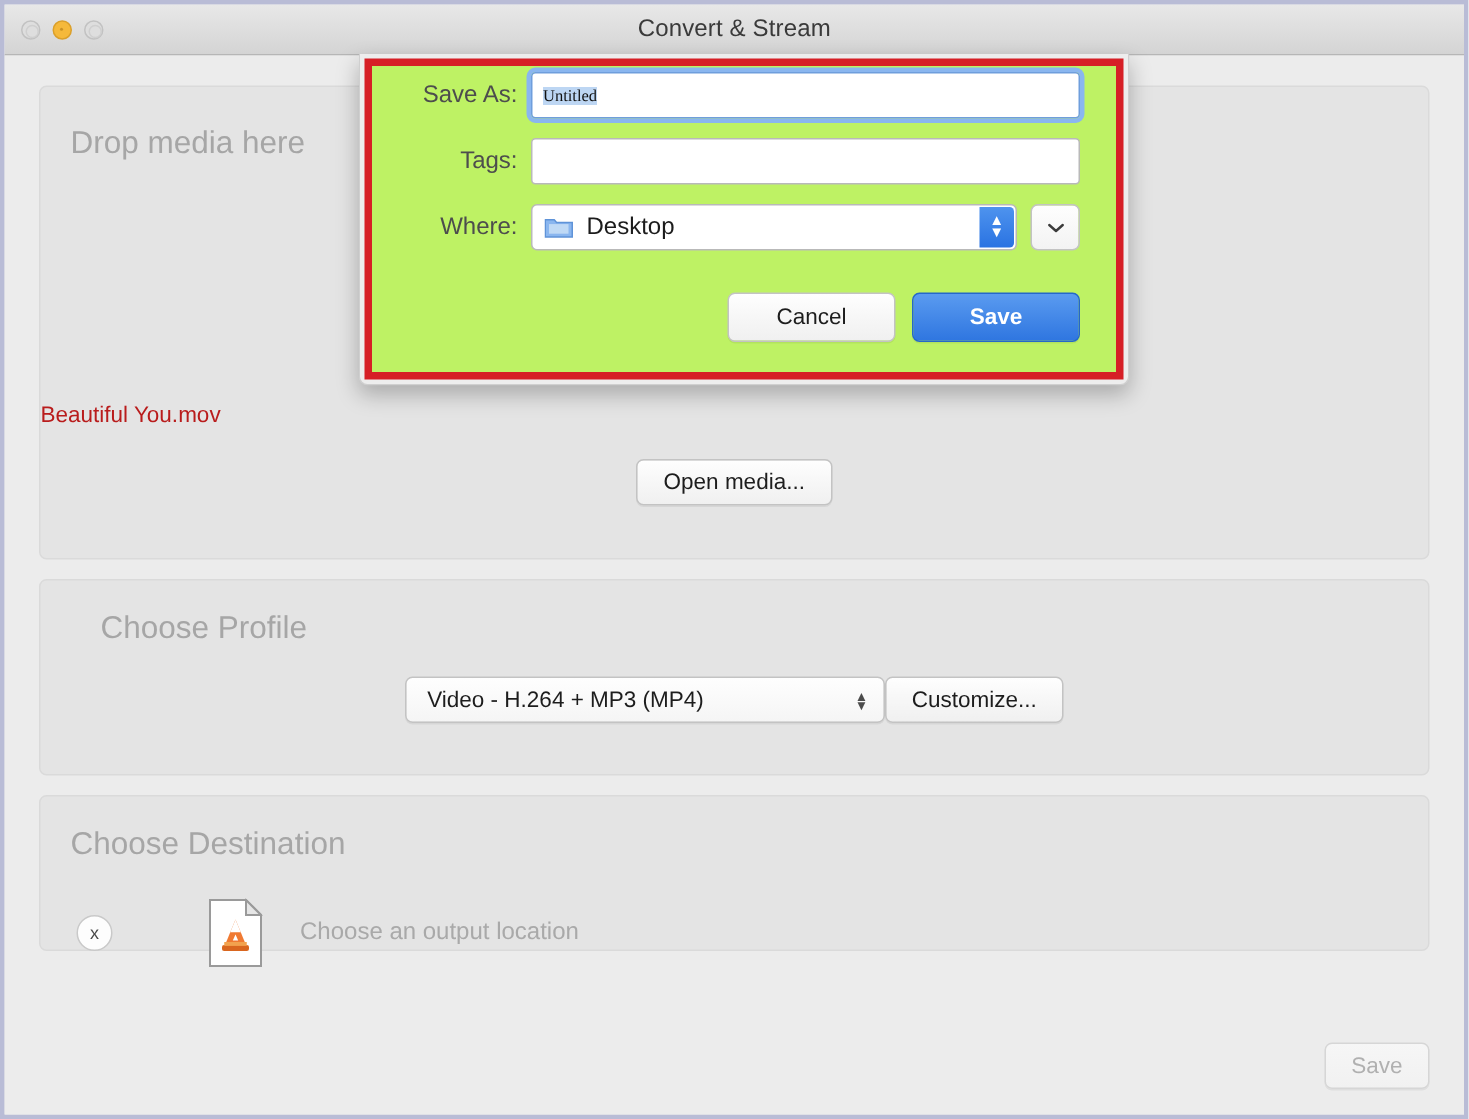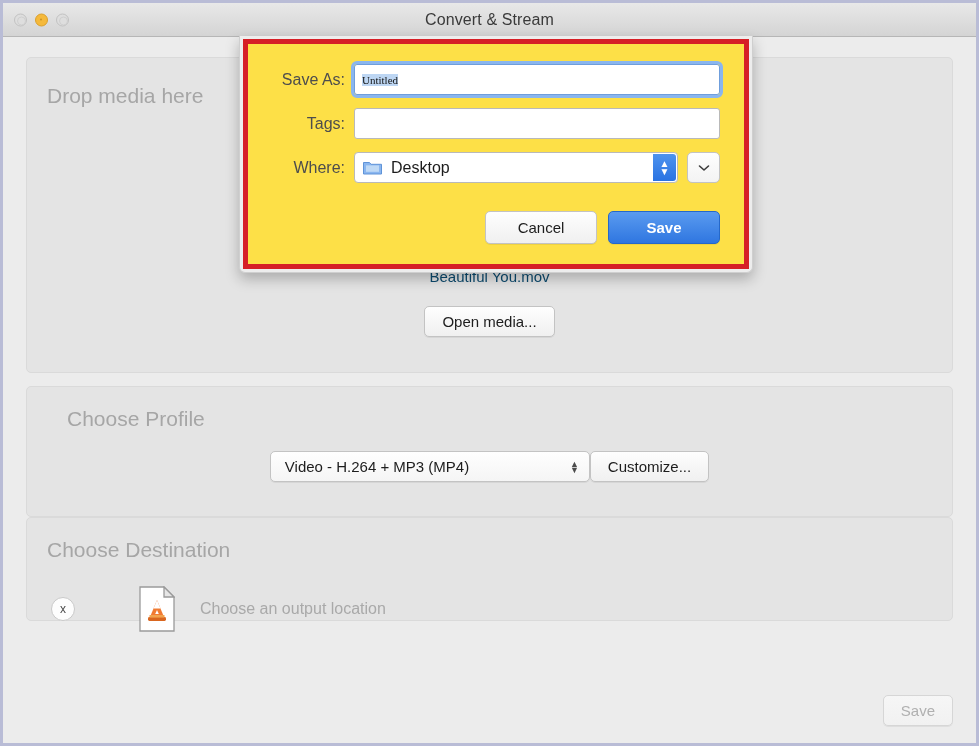--- a/index.html
+++ b/index.html
@@ -100,23 +100,22 @@
   #panel-media .drop-label {
     position: absolute;
     left: 20px; top: 26px;
     font-size: 21px;
     color: #a6a6a6;
   }
   .media-name {
     position: absolute;
     left: 0; right: 0;
     top: 210px;
-    text-align: center;
     font-size: 15px;
-    color: #0c4a6e;
+    color: #b91c1c;
   }
   .open-media-wrap {
     position: absolute;
     left: 0; right: 0;
     top: 248px;
     display: flex;
     justify-content: center;
   }
 
   
@@ -177,20 +176,21 @@
     display: flex;
     flex-direction: column;
     line-height: 6px;
     font-size: 9px;
     color: #4c4c4c;
   }
 
   
   #panel-dest {
     height: 104px;
+    margin-top: 13px;
   }
   .dest-row {
     position: absolute;
     left: 0; right: 0;
     top: 68px;
     display: flex;
     align-items: center;
     padding: 0 20px 0 24px;
   }
   .x-btn {
@@ -240,22 +240,22 @@
     border-top: none;
     border-radius: 0 0 6px 6px;
     box-shadow: 0 6px 14px rgba(0,0,0,.25);
     z-index: 50;
   }
   .sheet-highlight {
     border: 5px solid #d61f26;
     margin: 3px;
   }
   .sheet-inner {
-    padding: 20px 24px 20px 22px;
-    background: #fde047;
+    padding: 4px 24px 20px 22px;
+    background: #bef264;
   }
 
   .field-row {
     display: flex;
     align-items: center;
     margin-bottom: 13px;
   }
   .field-label {
     width: 84px;
     text-align: right;

